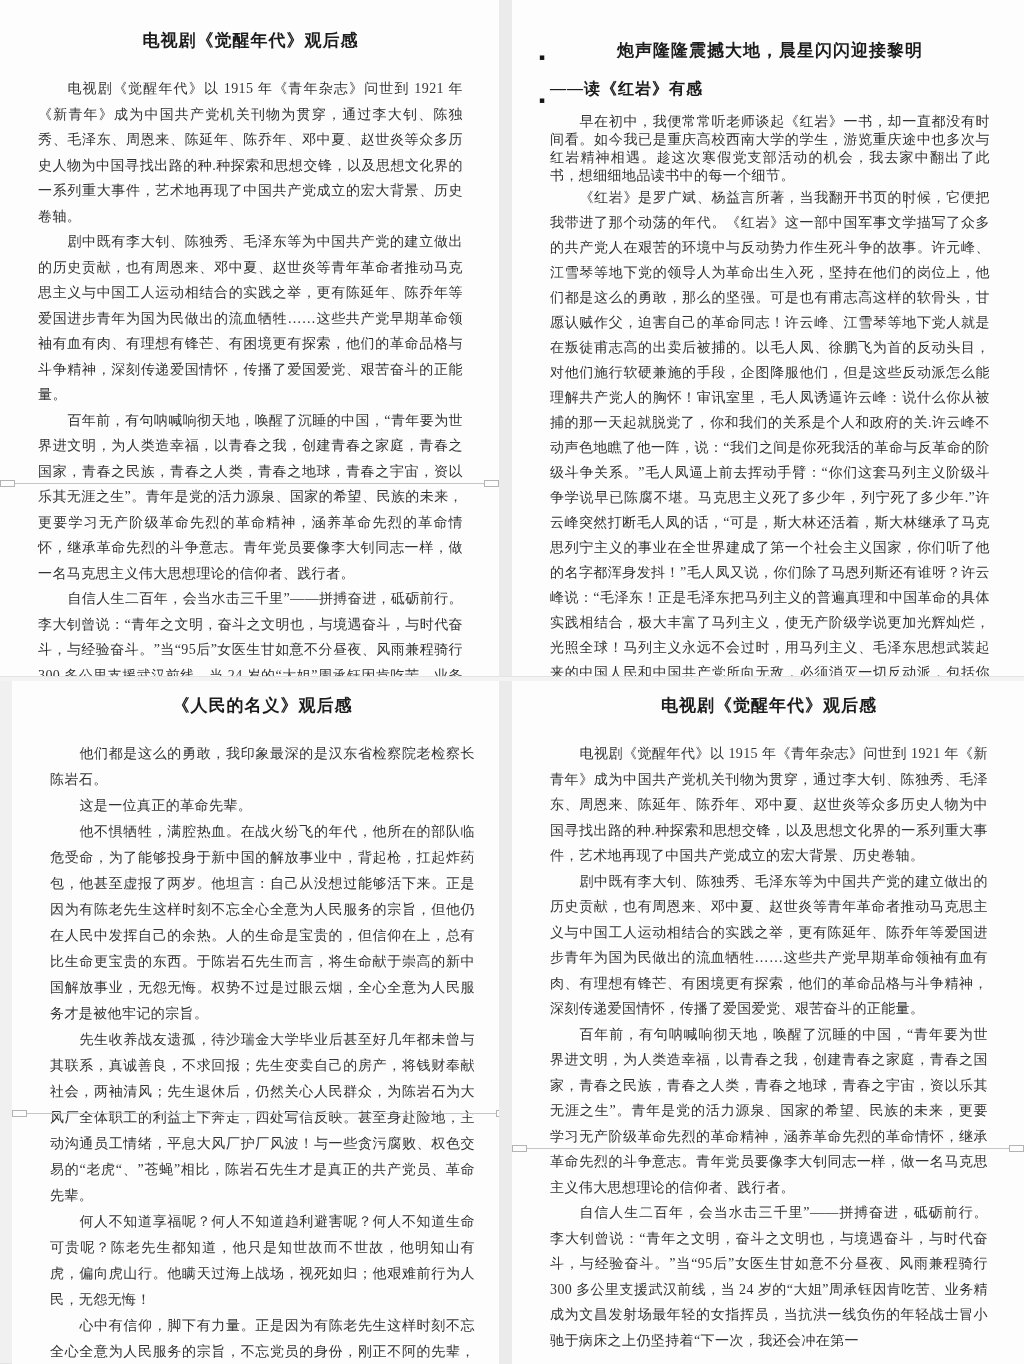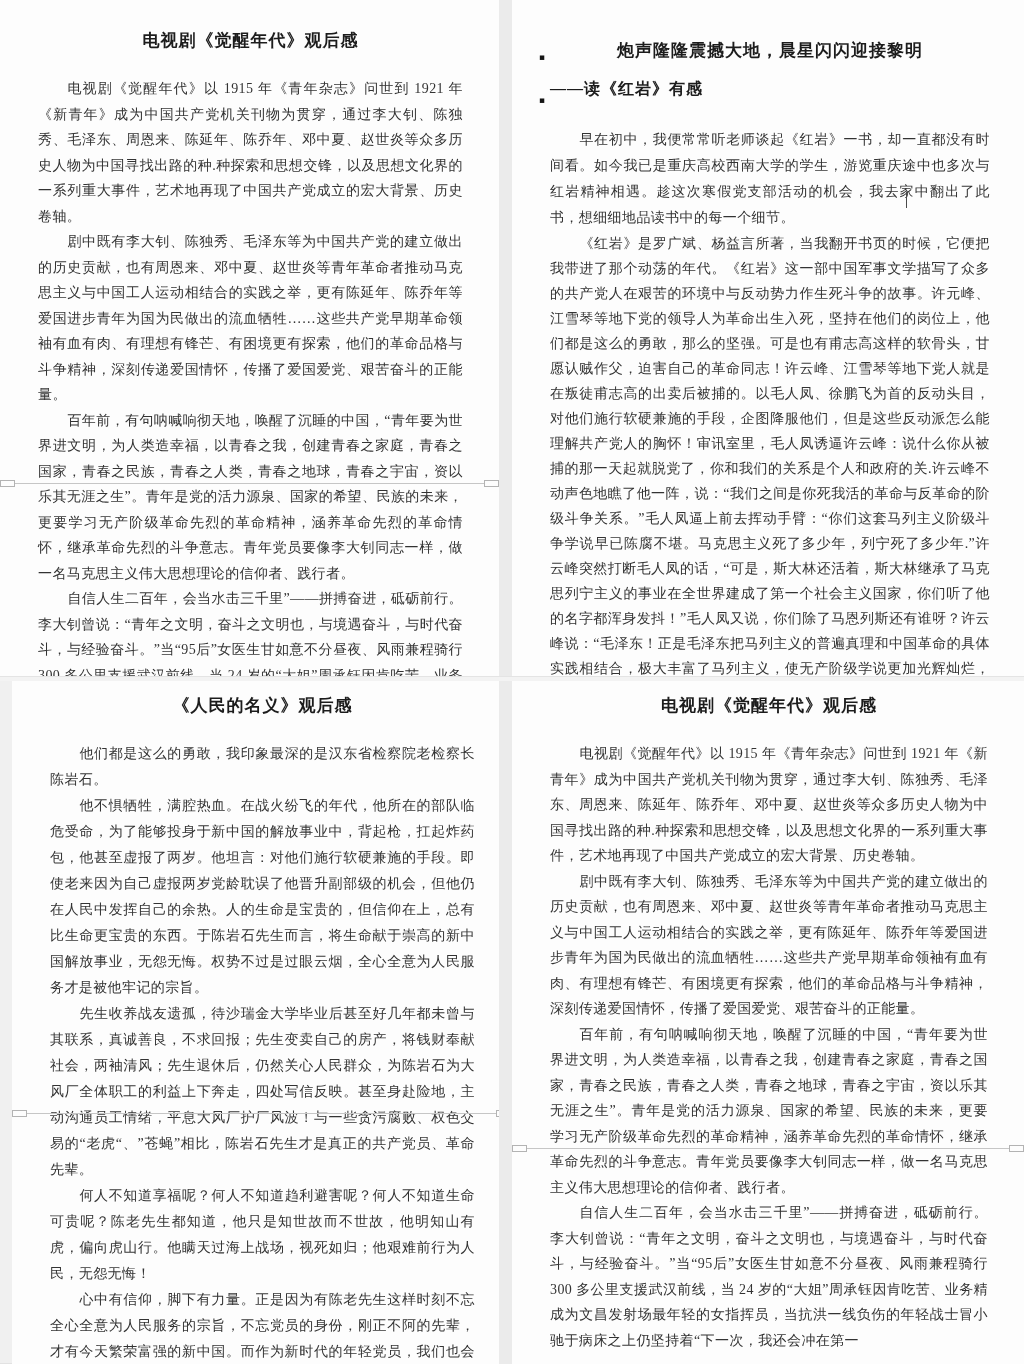--- a/index.html
+++ b/index.html
@@ -40,21 +40,21 @@
     font-size:16px; line-height:20px; margin-top:17px; letter-spacing:1px;
   }
   .para {
     font-size:14px; color:#333; text-align:justify;
     text-indent:2.1em; letter-spacing:0.4px;
   }
   .page-tl .para, .page-br .para { line-height:25.5px; }
   .page-tr .para { line-height:25px; }
   .page-bl .para { line-height:26px; }
   .para.first { margin-top:24px; }
-  .page-tr .para.first { margin-top:28px; line-height:26px; }
+  .page-tr .para.first { margin-top:14px; line-height:18px; }
 
   
   .page-boundary {
     position:absolute; left:5px; right:5px; height:0;
     border-top:1px solid #c6c6c6;
   }
   .page-boundary .tick {
     position:absolute; top:-4px; width:15px; height:7px;
     background:#fdfdfd; border:1px solid #b3b3b3;
   }
@@ -102,21 +102,22 @@
       <p class="para first">早在初中，我便常常听老师谈起《红岩》一书，却一直都没有时间看。如今我已是重庆高校西南大学的学生，游览重庆途中也多次与红岩精神相遇。趁这次寒假党支部活动的机会，我去家中翻出了此书，想细细地品读书中的每一个细节。</p>
       <p class="para">《红岩》是罗广斌、杨益言所著，当我翻开书页的时候，它便把我带进了那个动荡的年代。《红岩》这一部中国军事文学描写了众多的共产党人在艰苦的环境中与反动势力作生死斗争的故事。许元峰、江雪琴等地下党的领导人为革命出生入死，坚持在他们的岗位上，他们都是这么的勇敢，那么的坚强。可是也有甫志高这样的软骨头，甘愿认贼作父，迫害自己的革命同志！许云峰、江雪琴等地下党人就是在叛徒甫志高的出卖后被捕的。以毛人凤、徐鹏飞为首的反动头目，对他们施行软硬兼施的手段，企图降服他们，但是这些反动派怎么能理解共产党人的胸怀！审讯室里，毛人凤诱逼许云峰：说什么你从被捕的那一天起就脱党了，你和我们的关系是个人和政府的关.许云峰不动声色地瞧了他一阵，说：“我们之间是你死我活的革命与反革命的阶级斗争关系。”毛人凤逼上前去挥动手臂：“你们这套马列主义阶级斗争学说早已陈腐不堪。马克思主义死了多少年，列宁死了多少年.”许云峰突然打断毛人凤的话，“可是，斯大林还活着，斯大林继承了马克思列宁主义的事业在全世界建成了第一个社会主义国家，你们听了他的名字都浑身发抖！”毛人凤又说，你们除了马恩列斯还有谁呀？许云峰说：“毛泽东！正是毛泽东把马列主义的普遍真理和中国革命的具体实践相结合，极大丰富了马列主义，使无产阶级学说更加光辉灿烂，光照全球！马列主义永远不会过时，用马列主义、毛泽东思想武装起来的中国人民和中国共产党所向无敌，必须消灭一切反动派，包括你们这群美帝国主义豢养的特务！”。</p>
     </div>
     <div class="caret caret-tr"></div>
   </section>
 
   <section class="page page-bl">
     <div class="page-inner">
       <h1 class="doc-title">《人民的名义》观后感</h1>
       <p class="para first">他们都是这么的勇敢，我印象最深的是汉东省检察院老检察长陈岩石。</p>
-      <p class="para">他不惧牺牲，满腔热血。在战火纷飞的年代，他所在的部队临危受命，为了能够投身于新中国的解放事业中，背起枪，扛起炸药包，他甚至虚报了两岁。他坦言：对他们施行软硬兼施的手段。即使老来因为自己虚报两岁党龄耽误了他晋升副部级的机会，但他仍在人民中发挥自己的余热。人的生命是宝贵的，但信仰在上，总有比生命更宝贵的东西。于陈岩石先生而言，将生命献于崇高的新中国解放事业，无怨无悔。权势不过是过眼云烟，全心全意为人民服务才是被他牢记的宗旨。</p>
+      <p class="para">这是一位真正的革命先辈。</p>
+      <p class="para">他不惧牺牲，满腔热血。在战火纷飞的年代，他所在的部队临危受命，为了能够投身于新中国的解放事业中，背起枪，扛起炸药包，他甚至虚报了两岁。他坦言：自己从没想过能够活下来。正是因为有陈老先生这样时刻不忘全心全意为人民服务的宗旨，但他仍在人民中发挥自己的余热。人的生命是宝贵的，但信仰在上，总有比生命更宝贵的东西。于陈岩石先生而言，将生命献于崇高的新中国解放事业，无怨无悔。权势不过是过眼云烟，全心全意为人民服务才是被他牢记的宗旨。</p>
       <p class="para">先生收养战友遗孤，待沙瑞金大学毕业后甚至好几年都未曾与其联系，真诚善良，不求回报；先生变卖自己的房产，将钱财奉献社会，两袖清风；先生退休后，仍然关心人民群众，为陈岩石为大风厂全体职工的利益上下奔走，四处写信反映。甚至身赴险地，主动沟通员工情绪，平息大风厂护厂风波！与一些贪污腐败、权色交易的“老虎“、”苍蝇”相比，陈岩石先生才是真正的共产党员、革命先辈。</p>
       <p class="para">何人不知道享福呢？何人不知道趋利避害呢？何人不知道生命可贵呢？陈老先生都知道，他只是知世故而不世故，他明知山有虎，偏向虎山行。他瞒天过海上战场，视死如归；他艰难前行为人民，无怨无悔！</p>
       <p class="para">心中有信仰，脚下有力量。正是因为有陈老先生这样时刻不忘全心全意为人民服务的宗旨，不忘党员的身份，刚正不阿的先辈，才有今天繁荣富强的新中国。而作为新时代的年轻党员，我们也会见贤思齐！星星之火，可以燎原，一个人的</p>
     </div>
     <div class="page-boundary" style="top:432px">
       <span class="tick left"></span>
       <span class="tick right"></span>
     </div>
     <div class="caret caret-bl"></div>
   </section>

